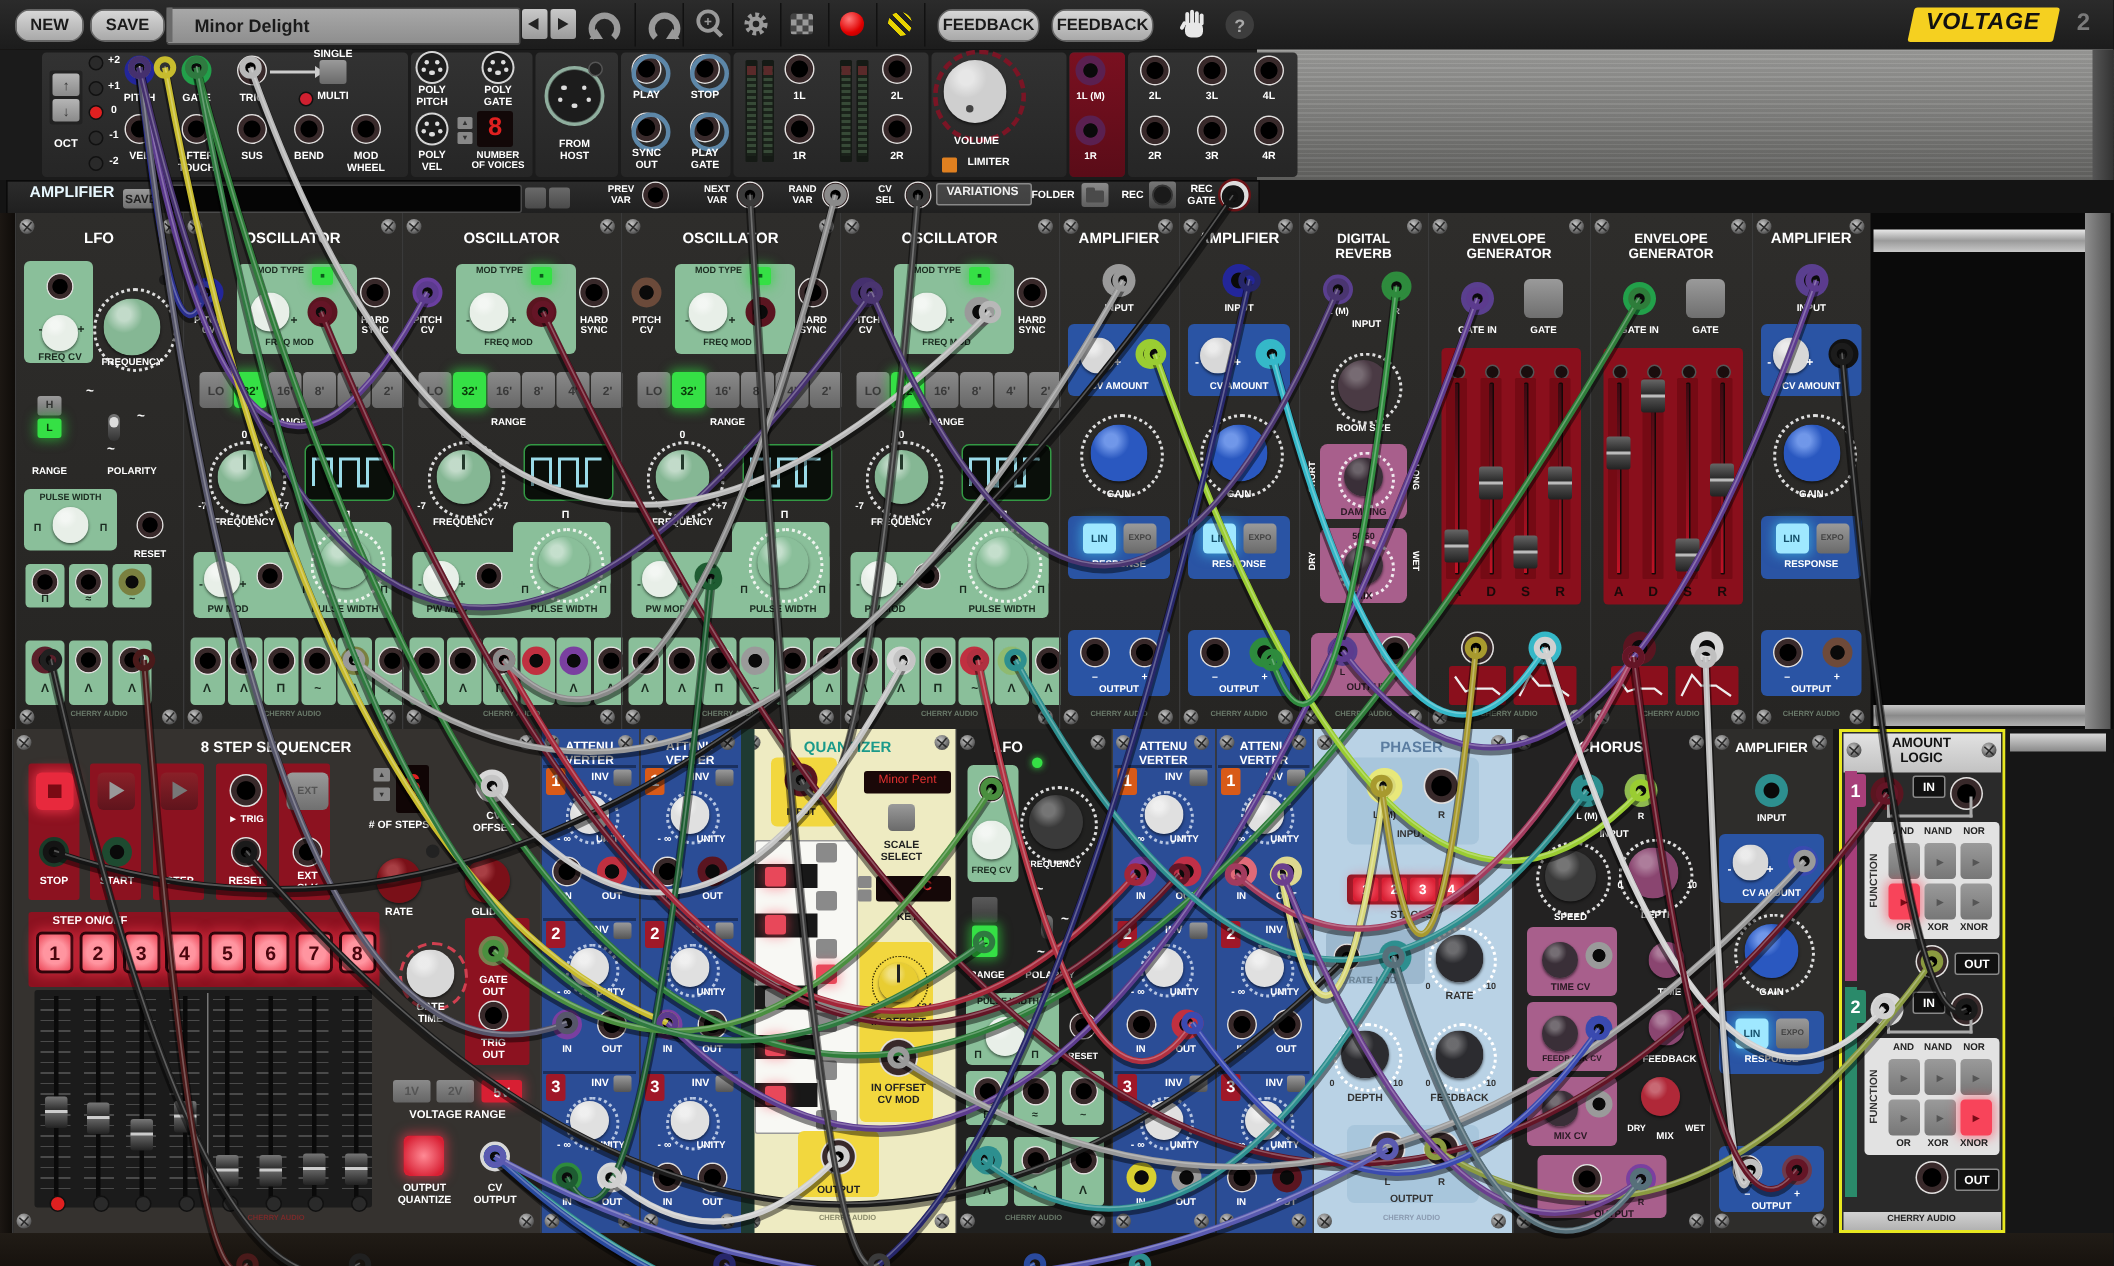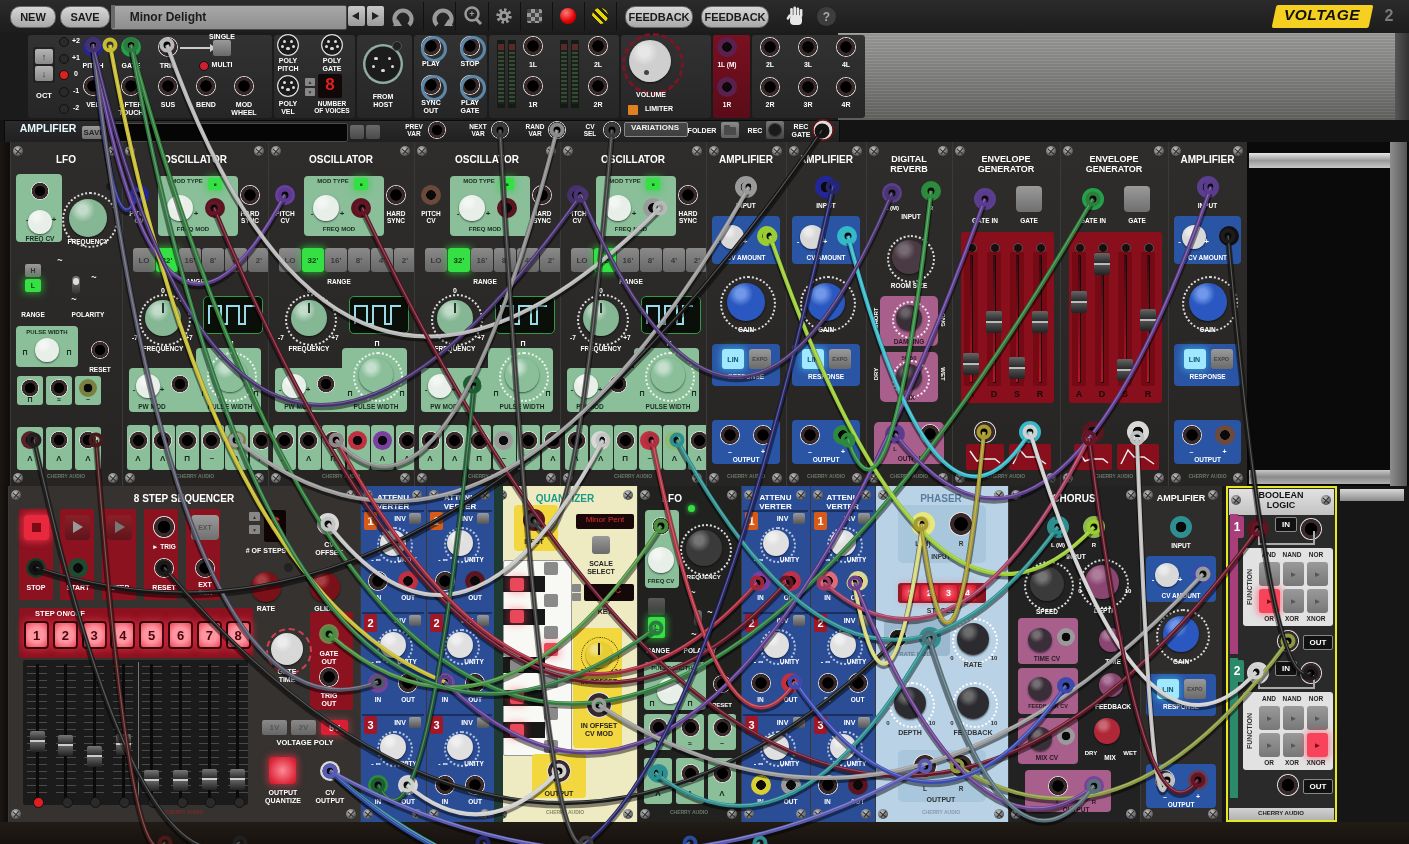--- a/index.html
+++ b/index.html
@@ -910,21 +910,21 @@
 TIME</div>
 <div class="ab" style="left:319px;top:624px;width:20px;height:20px;border-radius:50%;background:radial-gradient(circle,#0a0a0a 0 32%,#7a8050 36% 72%,#1a1a1a 76% 88%,#777 90% 100%);"></div>
 <div class="lb" style="left:329px;top:650px;font-size:7px;color:#fff;font-weight:bold;transform:translateX(-50%);">GATE
 OUT</div>
 <div class="ab" style="left:319px;top:667px;width:20px;height:20px;border-radius:50%;background:radial-gradient(circle,#000 0 38%,#38292a 42% 62%,#e0dedd 66% 84%,#6a6a6a 88% 100%);"></div>
 <div class="lb" style="left:329px;top:692px;font-size:7px;color:#fff;font-weight:bold;transform:translateX(-50%);">TRIG
 OUT</div>
 <div class="ab" style="left:262px;top:720px;width:25px;height:15px;background:linear-gradient(#8a8a8a,#666);border-radius:2px;font-size:8px;color:#555;font-weight:bold;display:flex;align-items:center;justify-content:center;">1V</div>
 <div class="ab" style="left:291px;top:720px;width:25px;height:15px;background:linear-gradient(#8a8a8a,#666);border-radius:2px;font-size:8px;color:#555;font-weight:bold;display:flex;align-items:center;justify-content:center;">2V</div>
 <div class="ab" style="left:321px;top:720px;width:27px;height:15px;background:#d81f33;border-radius:2px;box-shadow:0 0 7px 2px #ff3a5066;font-size:9px;color:#fff;font-weight:bold;display:flex;align-items:center;justify-content:center;">5V</div>
-<div class="lb" style="left:305px;top:739px;font-size:7.5px;color:#fff;font-weight:bold;transform:translateX(-50%);">VOLTAGE POLY</div>
+<div class="lb" style="left:305px;top:739px;font-size:7.5px;color:#fff;font-weight:bold;transform:translateX(-50%);">VOLTAGE RANGE</div>
 <div class="ab" style="left:269px;top:757px;width:27px;height:27px;background:radial-gradient(circle,#ff8a95,#d81f33 80%);border-radius:4px;box-shadow:0 0 7px 2px #ff3a5088;font-size:8px;color:#fff;font-weight:bold;display:flex;align-items:center;justify-content:center;"></div>
 <div class="lb" style="left:283px;top:789px;font-size:7px;color:#fff;font-weight:bold;transform:translateX(-50%);">OUTPUT
 QUANTIZE</div>
 <div class="ab" style="left:320px;top:761px;width:20px;height:20px;border-radius:50%;background:radial-gradient(circle,#0a0a0a 0 32%,#d8d8d8 36% 72%,#1a1a1a 76% 88%,#777 90% 100%);"></div>
 <div class="lb" style="left:330px;top:789px;font-size:7px;color:#fff;font-weight:bold;transform:translateX(-50%);">CV
 OUTPUT</div>
 <div class="lb" style="left:184px;top:810px;font-size:5px;color:#7a2a2a;font-weight:bold;transform:translateX(-50%);">CHERRY AUDIO</div>
 <div class="ab" style="left:360px;top:486px;width:66px;height:336px;background:linear-gradient(180deg,#2b4d96,#2b4d96);border-left:1px solid #3a3a3a;border-right:1px solid #0a0a0a;"></div>
 <div class="scr" style="left:363px;top:490px;width:10px;height:10px;"></div>
 <div class="scr" style="left:412px;top:490px;width:10px;height:10px;"></div>
@@ -1312,21 +1312,21 @@
 <div class="lb" style="left:1181.0px;top:703px;font-size:6.5px;color:#fff;font-weight:bold;transform:translateX(-50%);">RESPONSE</div>
 <div class="ab" style="left:1146px;top:764px;width:70px;height:44px;background:#2a54a4;border-radius:4px;"></div>
 <div class="ab" style="left:1155.0px;top:770px;width:20px;height:20px;border-radius:50%;background:radial-gradient(circle,#000 0 38%,#38292a 42% 62%,#e0dedd 66% 84%,#6a6a6a 88% 100%);"></div>
 <div class="ab" style="left:1188.0px;top:770px;width:20px;height:20px;border-radius:50%;background:radial-gradient(circle,#0a0a0a 0 32%,#6e3a4a 36% 72%,#1a1a1a 76% 88%,#777 90% 100%);"></div>
 <div class="lb" style="left:1165.0px;top:793px;font-size:7px;color:#fff;font-weight:bold;transform:translateX(-50%);">–</div>
 <div class="lb" style="left:1198.0px;top:793px;font-size:7px;color:#fff;font-weight:bold;transform:translateX(-50%);">+</div>
 <div class="lb" style="left:1181.0px;top:801px;font-size:6.5px;color:#fff;font-weight:bold;transform:translateX(-50%);">OUTPUT</div>
 <div class="ab" style="left:1222px;top:486px;width:4px;height:336px;background:#161616;"></div>
 <div class="ab" style="left:1226px;top:486px;width:111px;height:336px;background:#2a2a2a;border:2px solid #e8e820;box-sizing:border-box;"></div>
 <div class="ab" style="left:1229px;top:489px;width:105px;height:26px;background:linear-gradient(#e2e2e2,#c2c2c2);"></div>
-<div class="lb" style="left:1281px;top:491px;font-size:9px;color:#111;font-weight:bold;transform:translateX(-50%);">BOOLEAN
+<div class="lb" style="left:1281px;top:491px;font-size:9px;color:#111;font-weight:bold;transform:translateX(-50%);">AMOUNT
 LOGIC</div>
 <div class="scr" style="left:1231px;top:495px;width:10px;height:10px;"></div>
 <div class="scr" style="left:1321px;top:495px;width:10px;height:10px;"></div>
 <div class="ab" style="left:1230px;top:514px;width:8px;height:140px;background:#a83f7a;"></div>
 <div class="ab" style="left:1230px;top:516px;width:14px;height:22px;background:#a83f7a;border-radius:2px;font-size:12px;color:#fff;font-weight:bold;display:flex;align-items:center;justify-content:center;">1</div>
 <div class="ab" style="left:1247px;top:518px;width:22px;height:22px;border-radius:50%;background:radial-gradient(circle,#0a0a0a 0 32%,#5a1520 36% 72%,#1a1a1a 76% 88%,#777 90% 100%);"></div>
 <div class="ab" style="left:1300px;top:518px;width:22px;height:22px;border-radius:50%;background:radial-gradient(circle,#000 0 38%,#38292a 42% 62%,#e0dedd 66% 84%,#6a6a6a 88% 100%);"></div>
 <div class="ab" style="left:1258px;top:531px;width:53px;height:12px;border:2px solid #aaa;border-top:none;"></div>
 <div class="ab" style="left:1275px;top:517px;width:20px;height:13px;background:#111;border-radius:2px;border:1px solid #888;font-size:8px;color:#fff;font-weight:bold;display:flex;align-items:center;justify-content:center;">IN</div>
 <div class="ab" style="left:1243px;top:548px;width:90px;height:78px;background:#e2e2e2;border-radius:3px;"></div>

